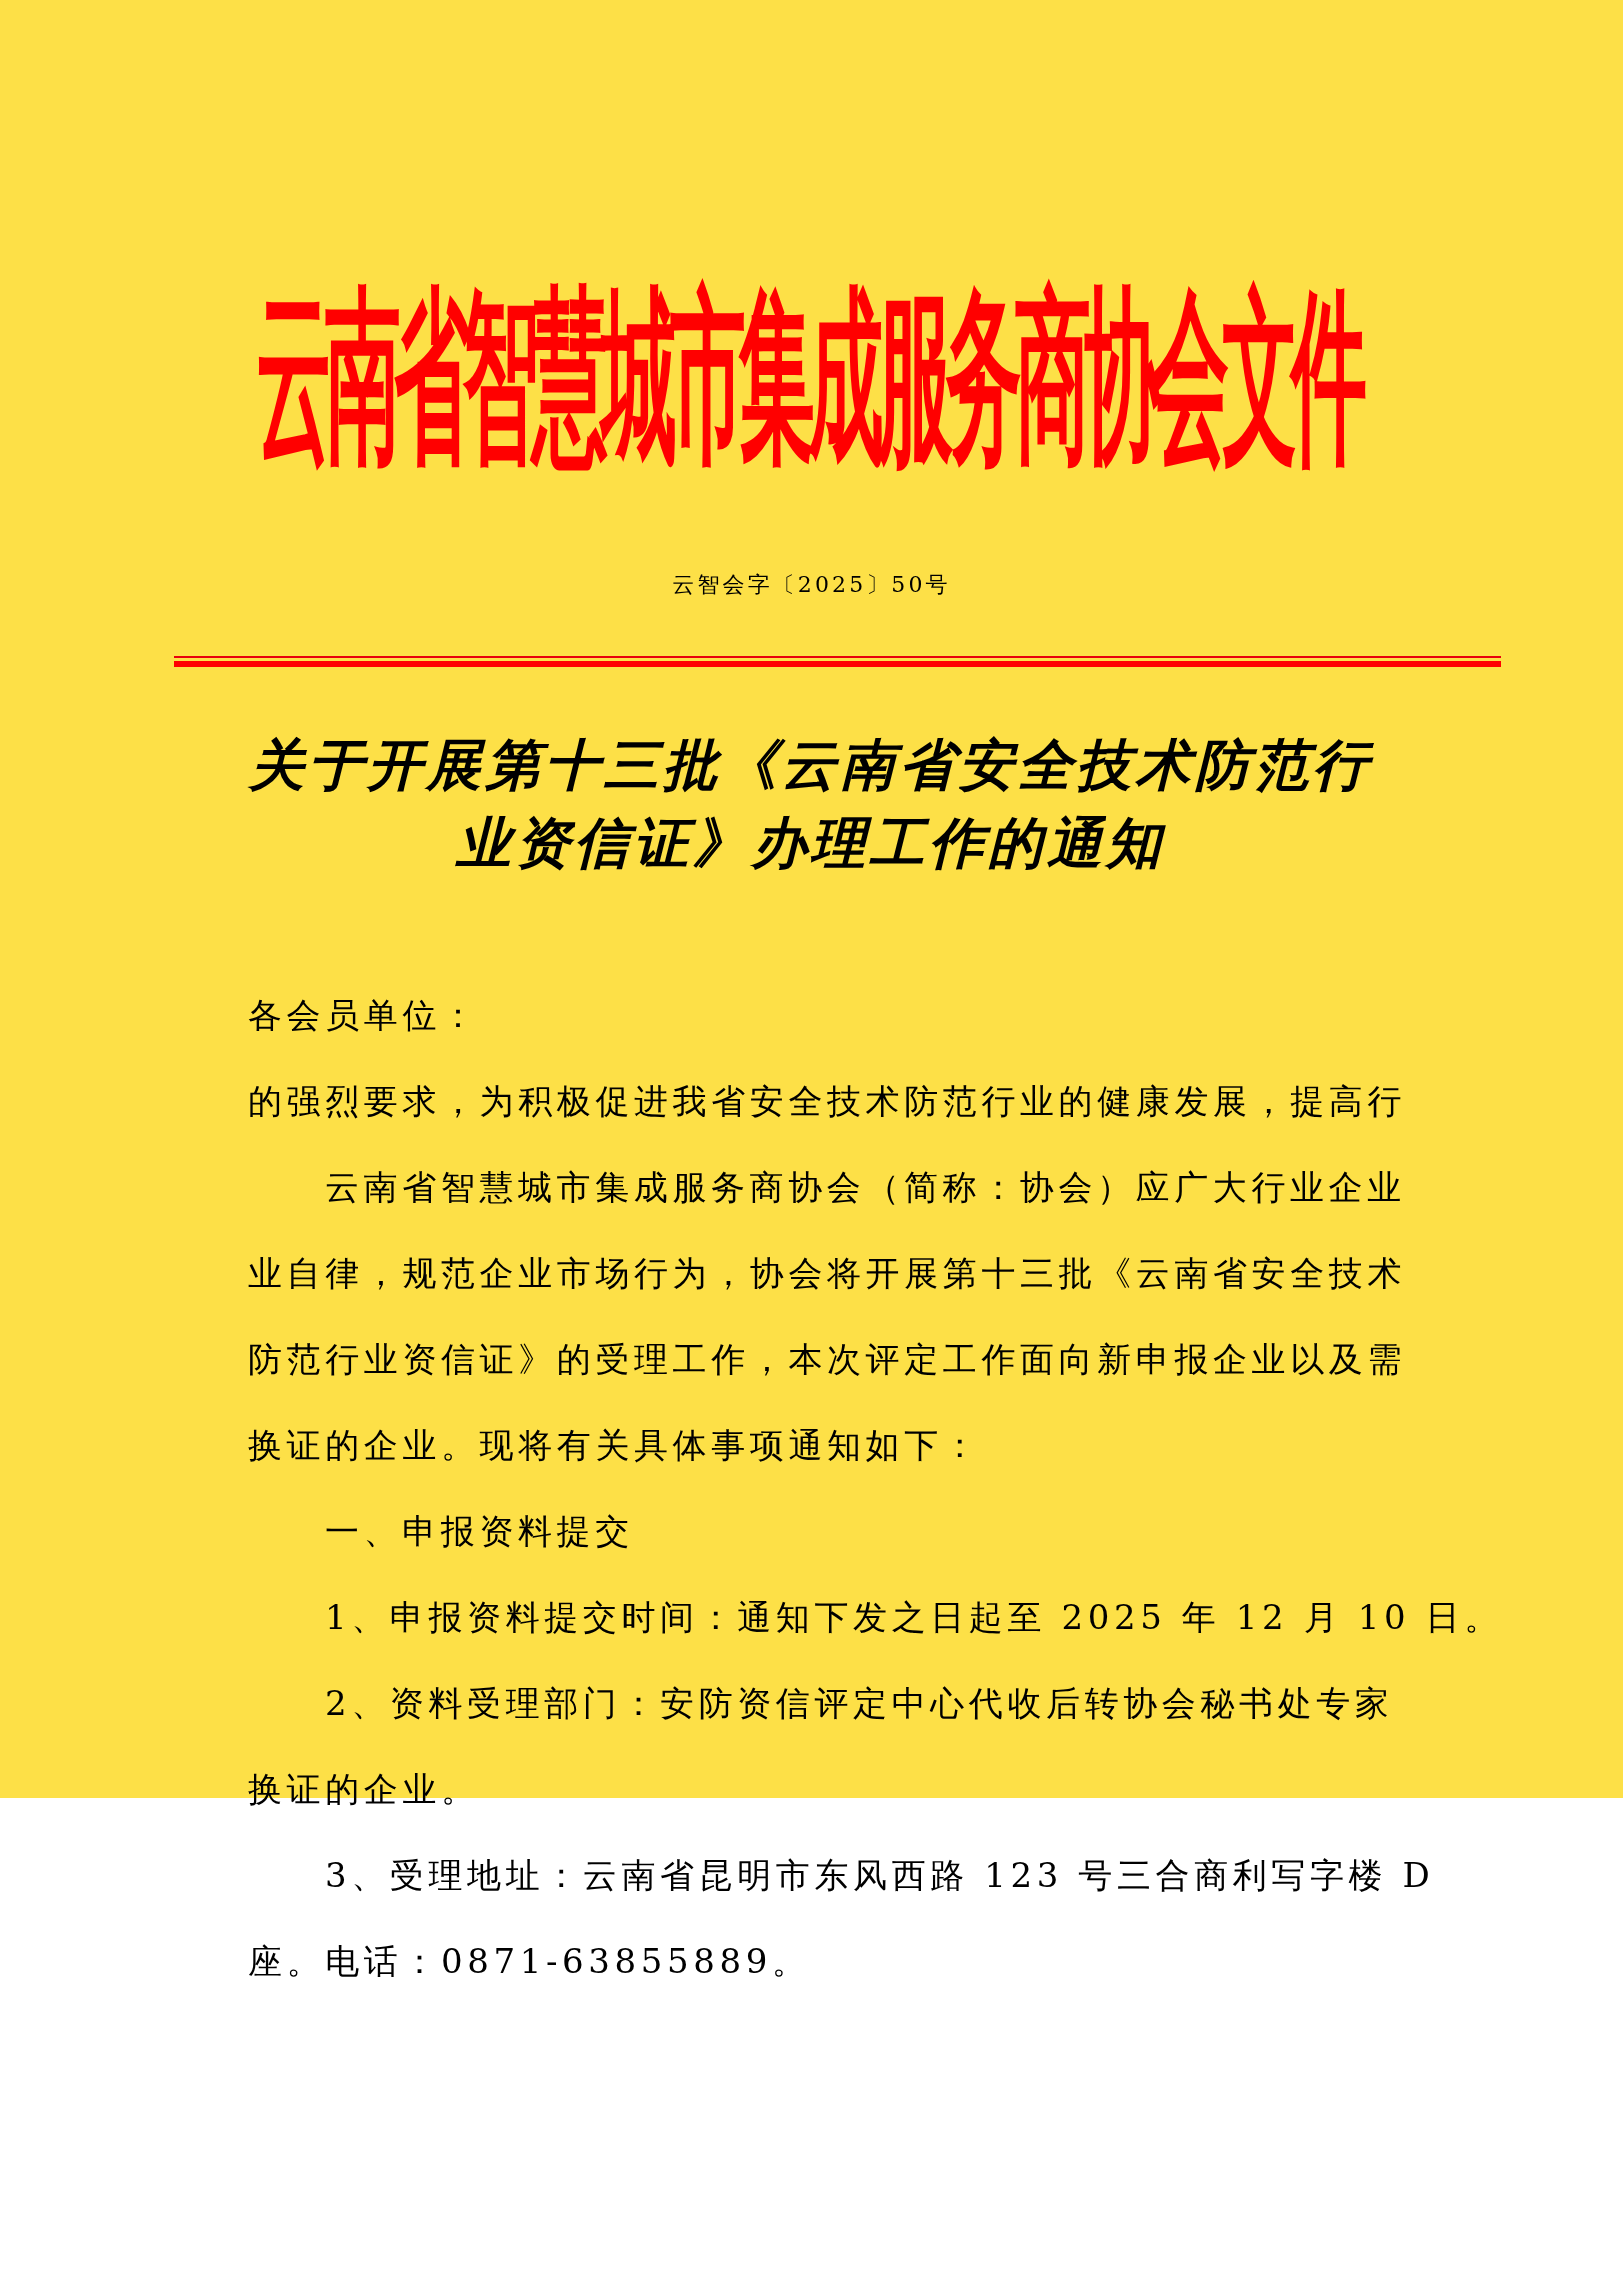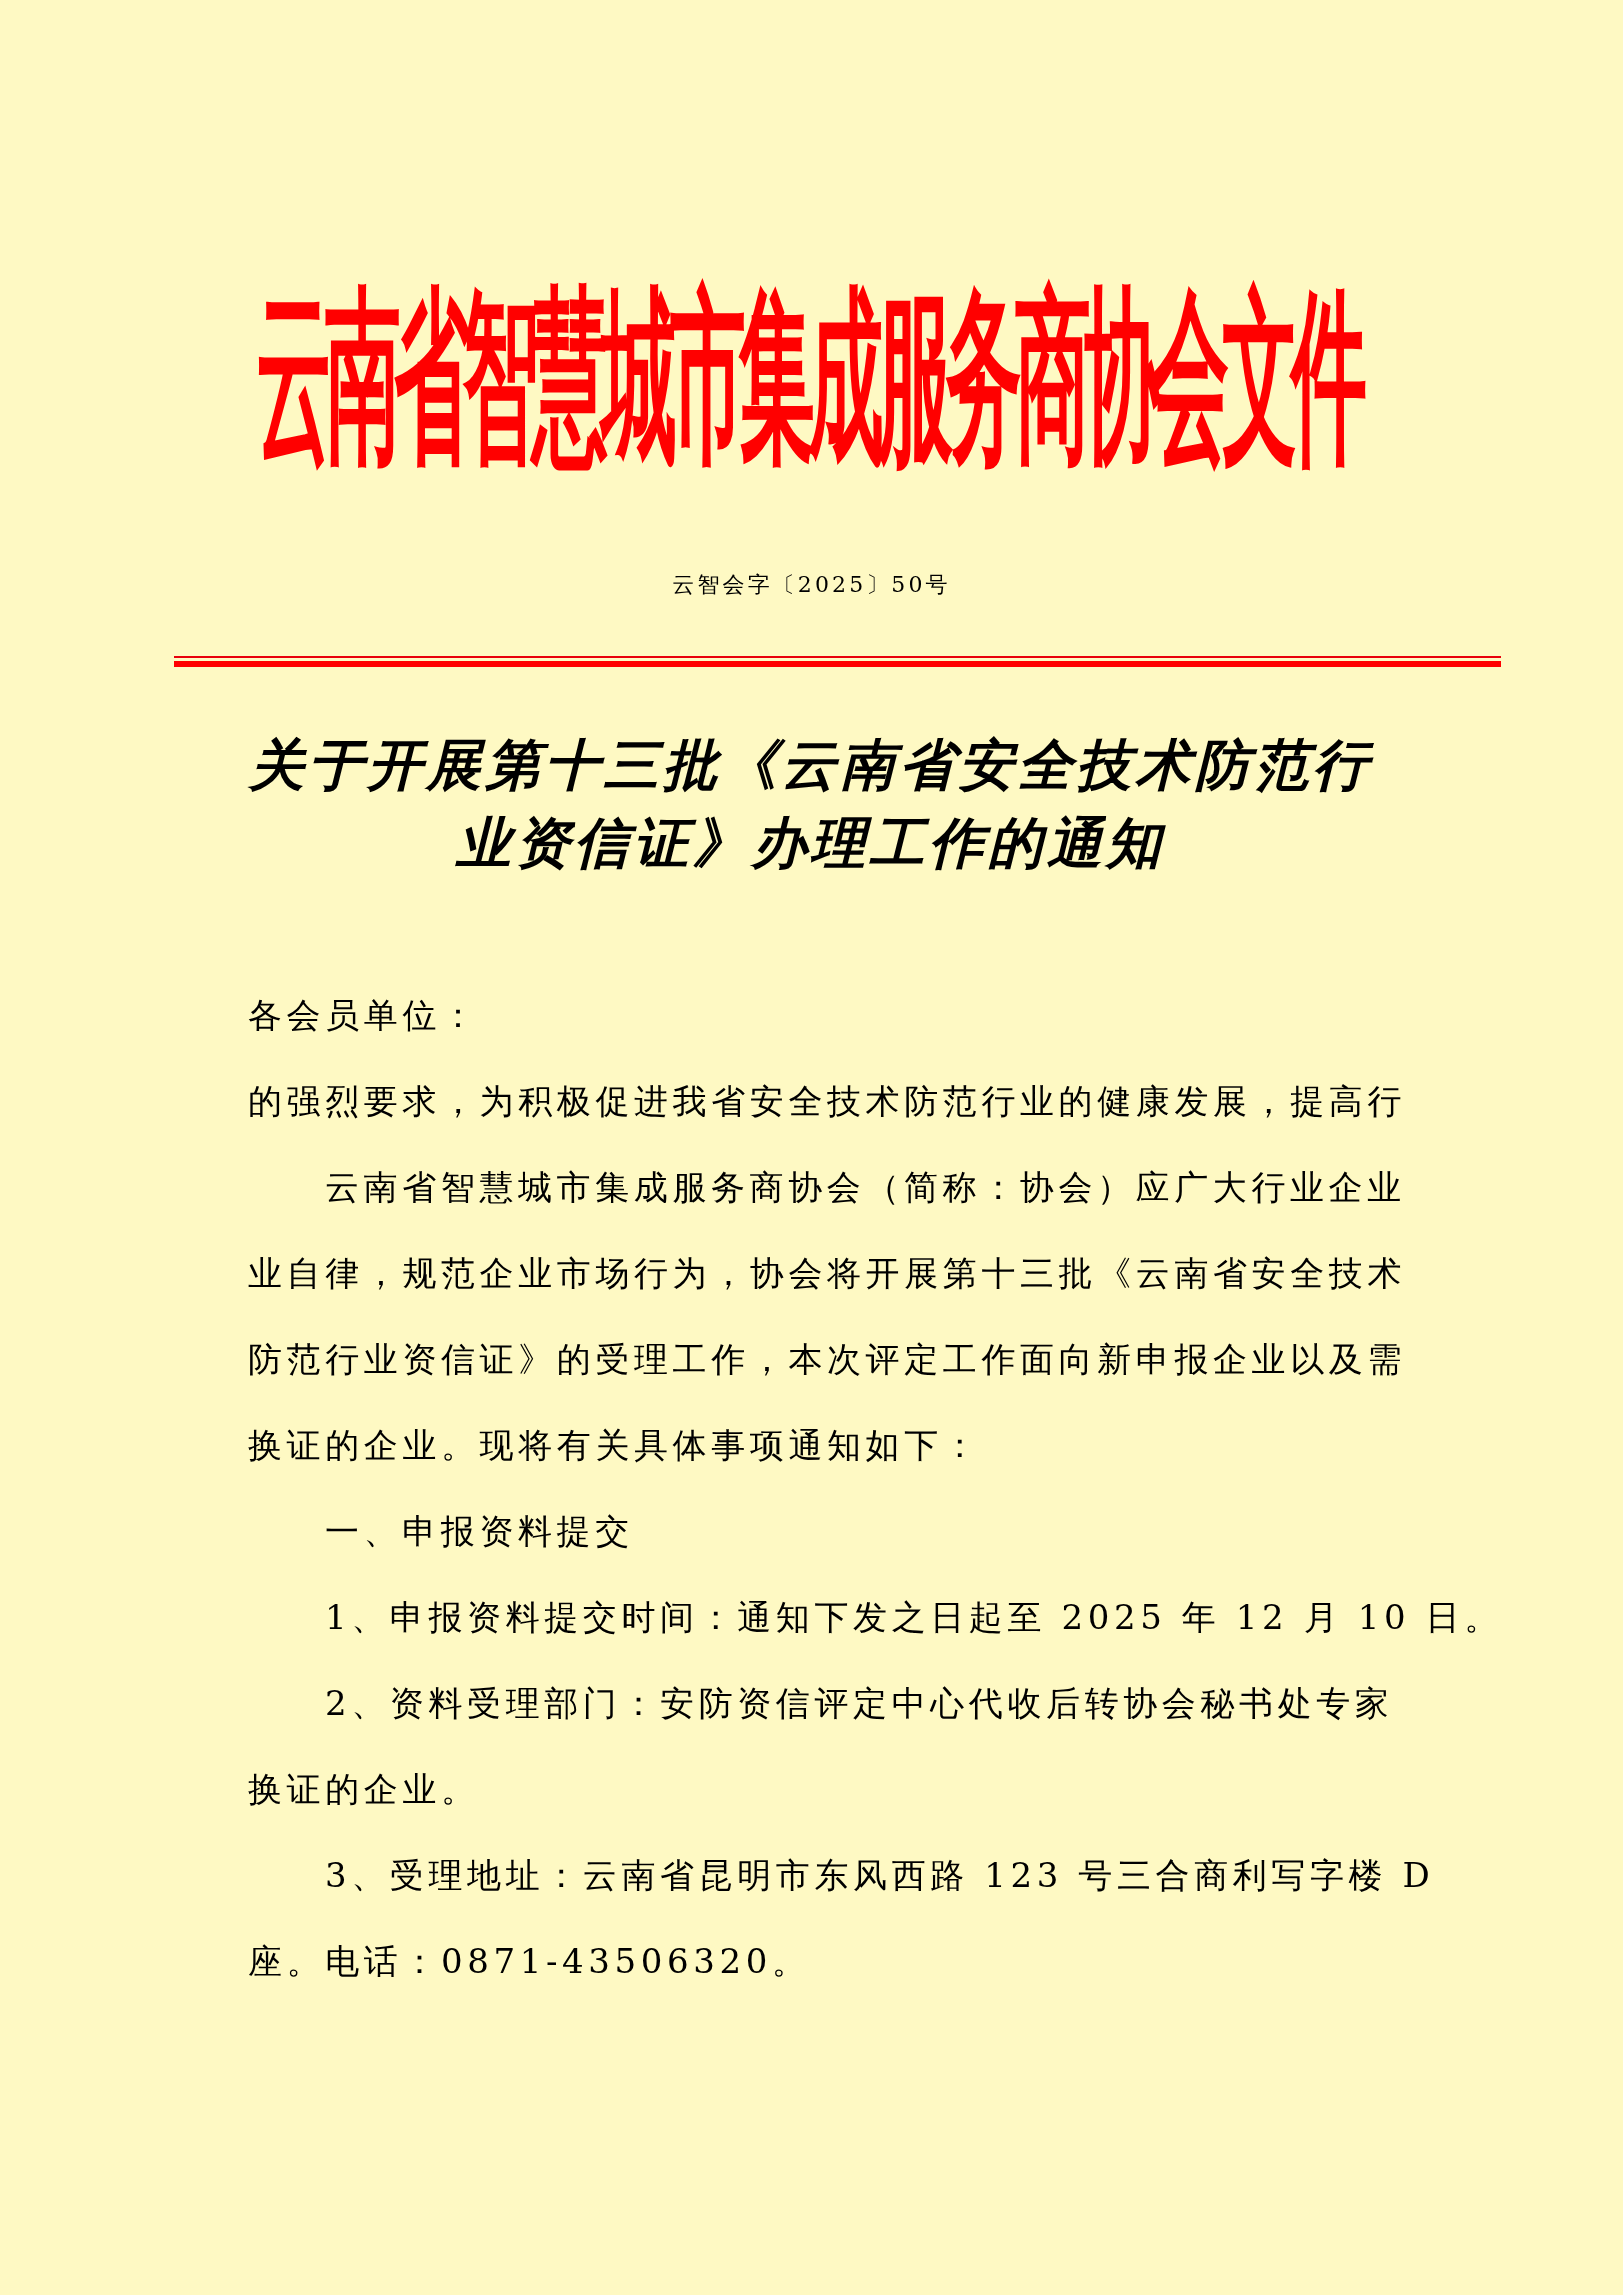--- a/index.html
+++ b/index.html
@@ -12,22 +12,22 @@
       height: 2295px;
       position: relative;
       overflow: hidden;
       font-family: "DejaVu Serif", "Liberation Serif", serif;
       color: #000000;
     }
     .page {
       position: absolute;
       left: 0; top: 0;
       width: 1623px;
-      height: 2295px;
-      background: #fef9c3;
+      height: 1798px;
+      background: #fde047;
     }
     
     .masthead {
       position: absolute;
       left: 245px;
       top: 280px;
       width: 1127px;
       height: 194px;
       display: flex;
       align-items: center;
@@ -143,17 +143,17 @@
     <span class="line">换证的企业。现将有关具体事项通知如下：</span>
 
     <span class="line indent bold">一、申报资料提交</span>
 
     <span class="line indent">1、申报资料提交时间：通知下发之日起至 2025 年 12 月 10 日。</span>
 
     <span class="line indent">2、资料受理部门：安防资信评定中心代收后转协会秘书处专家</span>
     <span class="line">换证的企业。</span>
 
     <span class="line indent">3、受理地址：云南省昆明市东风西路 123 号三合商利写字楼 D</span>
-    <span class="line">座。电话：0871-43506320。</span>
+    <span class="line">座。电话：0871-63855889。</span>
   </div>
 
 </div>
 
 
 </body></html>

